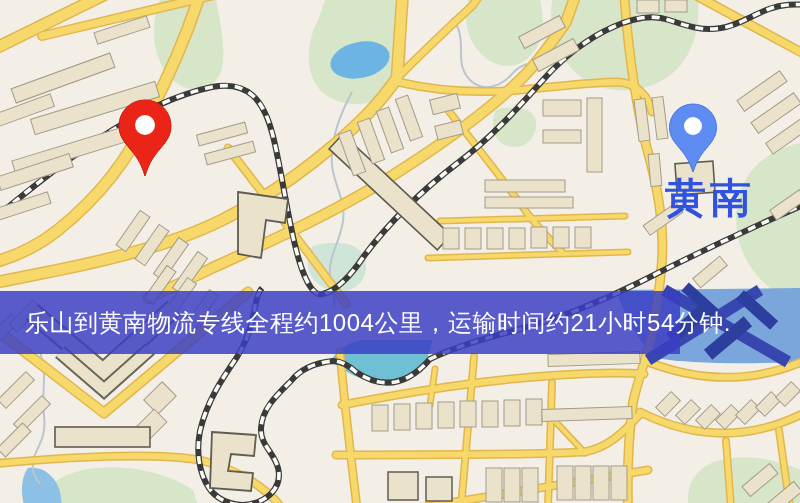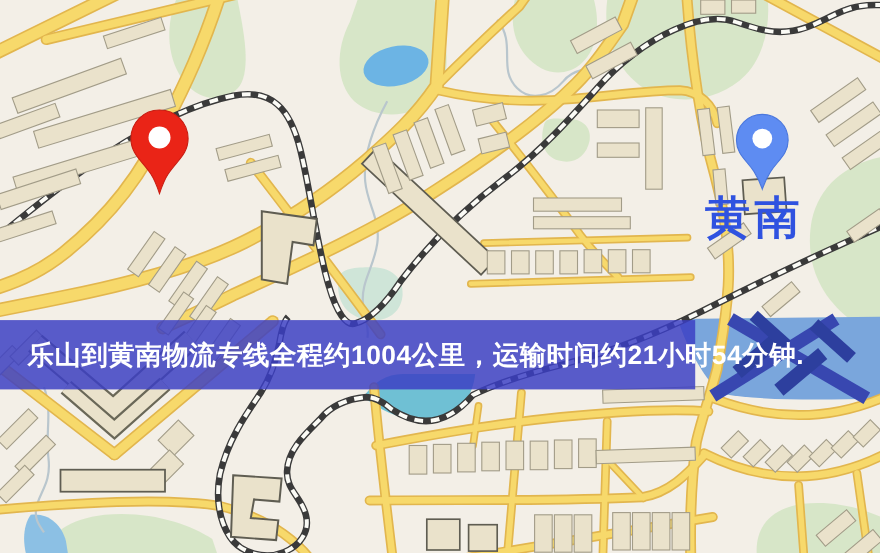--- a/index.html
+++ b/index.html
@@ -3,37 +3,37 @@
 <meta charset="utf-8">
 <style>
   html,body{margin:0;padding:0;background:#222;}
   .stage{
     position:relative;width:800px;height:503px;overflow:hidden;
     font-family:"Liberation Sans","DejaVu Sans",sans-serif;
     background:#f3efe7;
   }
   .map-svg{position:absolute;left:0;top:0;width:800px;height:503px;display:block;}
   .banner{
-    position:absolute;left:0;top:291px;width:632px;height:63px;
+    position:absolute;left:0;top:291px;width:680px;height:63px;
     background:rgba(58,62,196,0.84);
     display:flex;align-items:center;
-    box-sizing:border-box;padding-left:25px;font-weight:bold;
+    box-sizing:border-box;padding-left:25px;
   }
   .banner span{
     color:#ffffff;font-size:24px;letter-spacing:0.5px;white-space:nowrap;
   }
   .pin{position:absolute;}
   .pin-origin{left:113px;top:96px;width:64px;height:84px;}
   .pin-destination{left:664px;top:100px;width:58px;height:74px;}
   .loc-label{
     position:absolute;font-weight:bold;font-size:41px;letter-spacing:4px;
     line-height:1;white-space:nowrap;
   }
   .loc-origin{left:94px;top:178px;color:#e51313;}
-  .loc-destination{left:641px;top:178px;color:#2f52e0;}
+  .loc-destination{left:665px;top:178px;color:#2f52e0;}
 </style>
 </head>
 <body>
 
 <div class="stage">
 
   <svg class="map-svg" viewBox="0 0 800 503" aria-hidden="true">
 
     <rect x="0" y="0" width="800" height="503" fill="#f3efe7"></rect>
 

